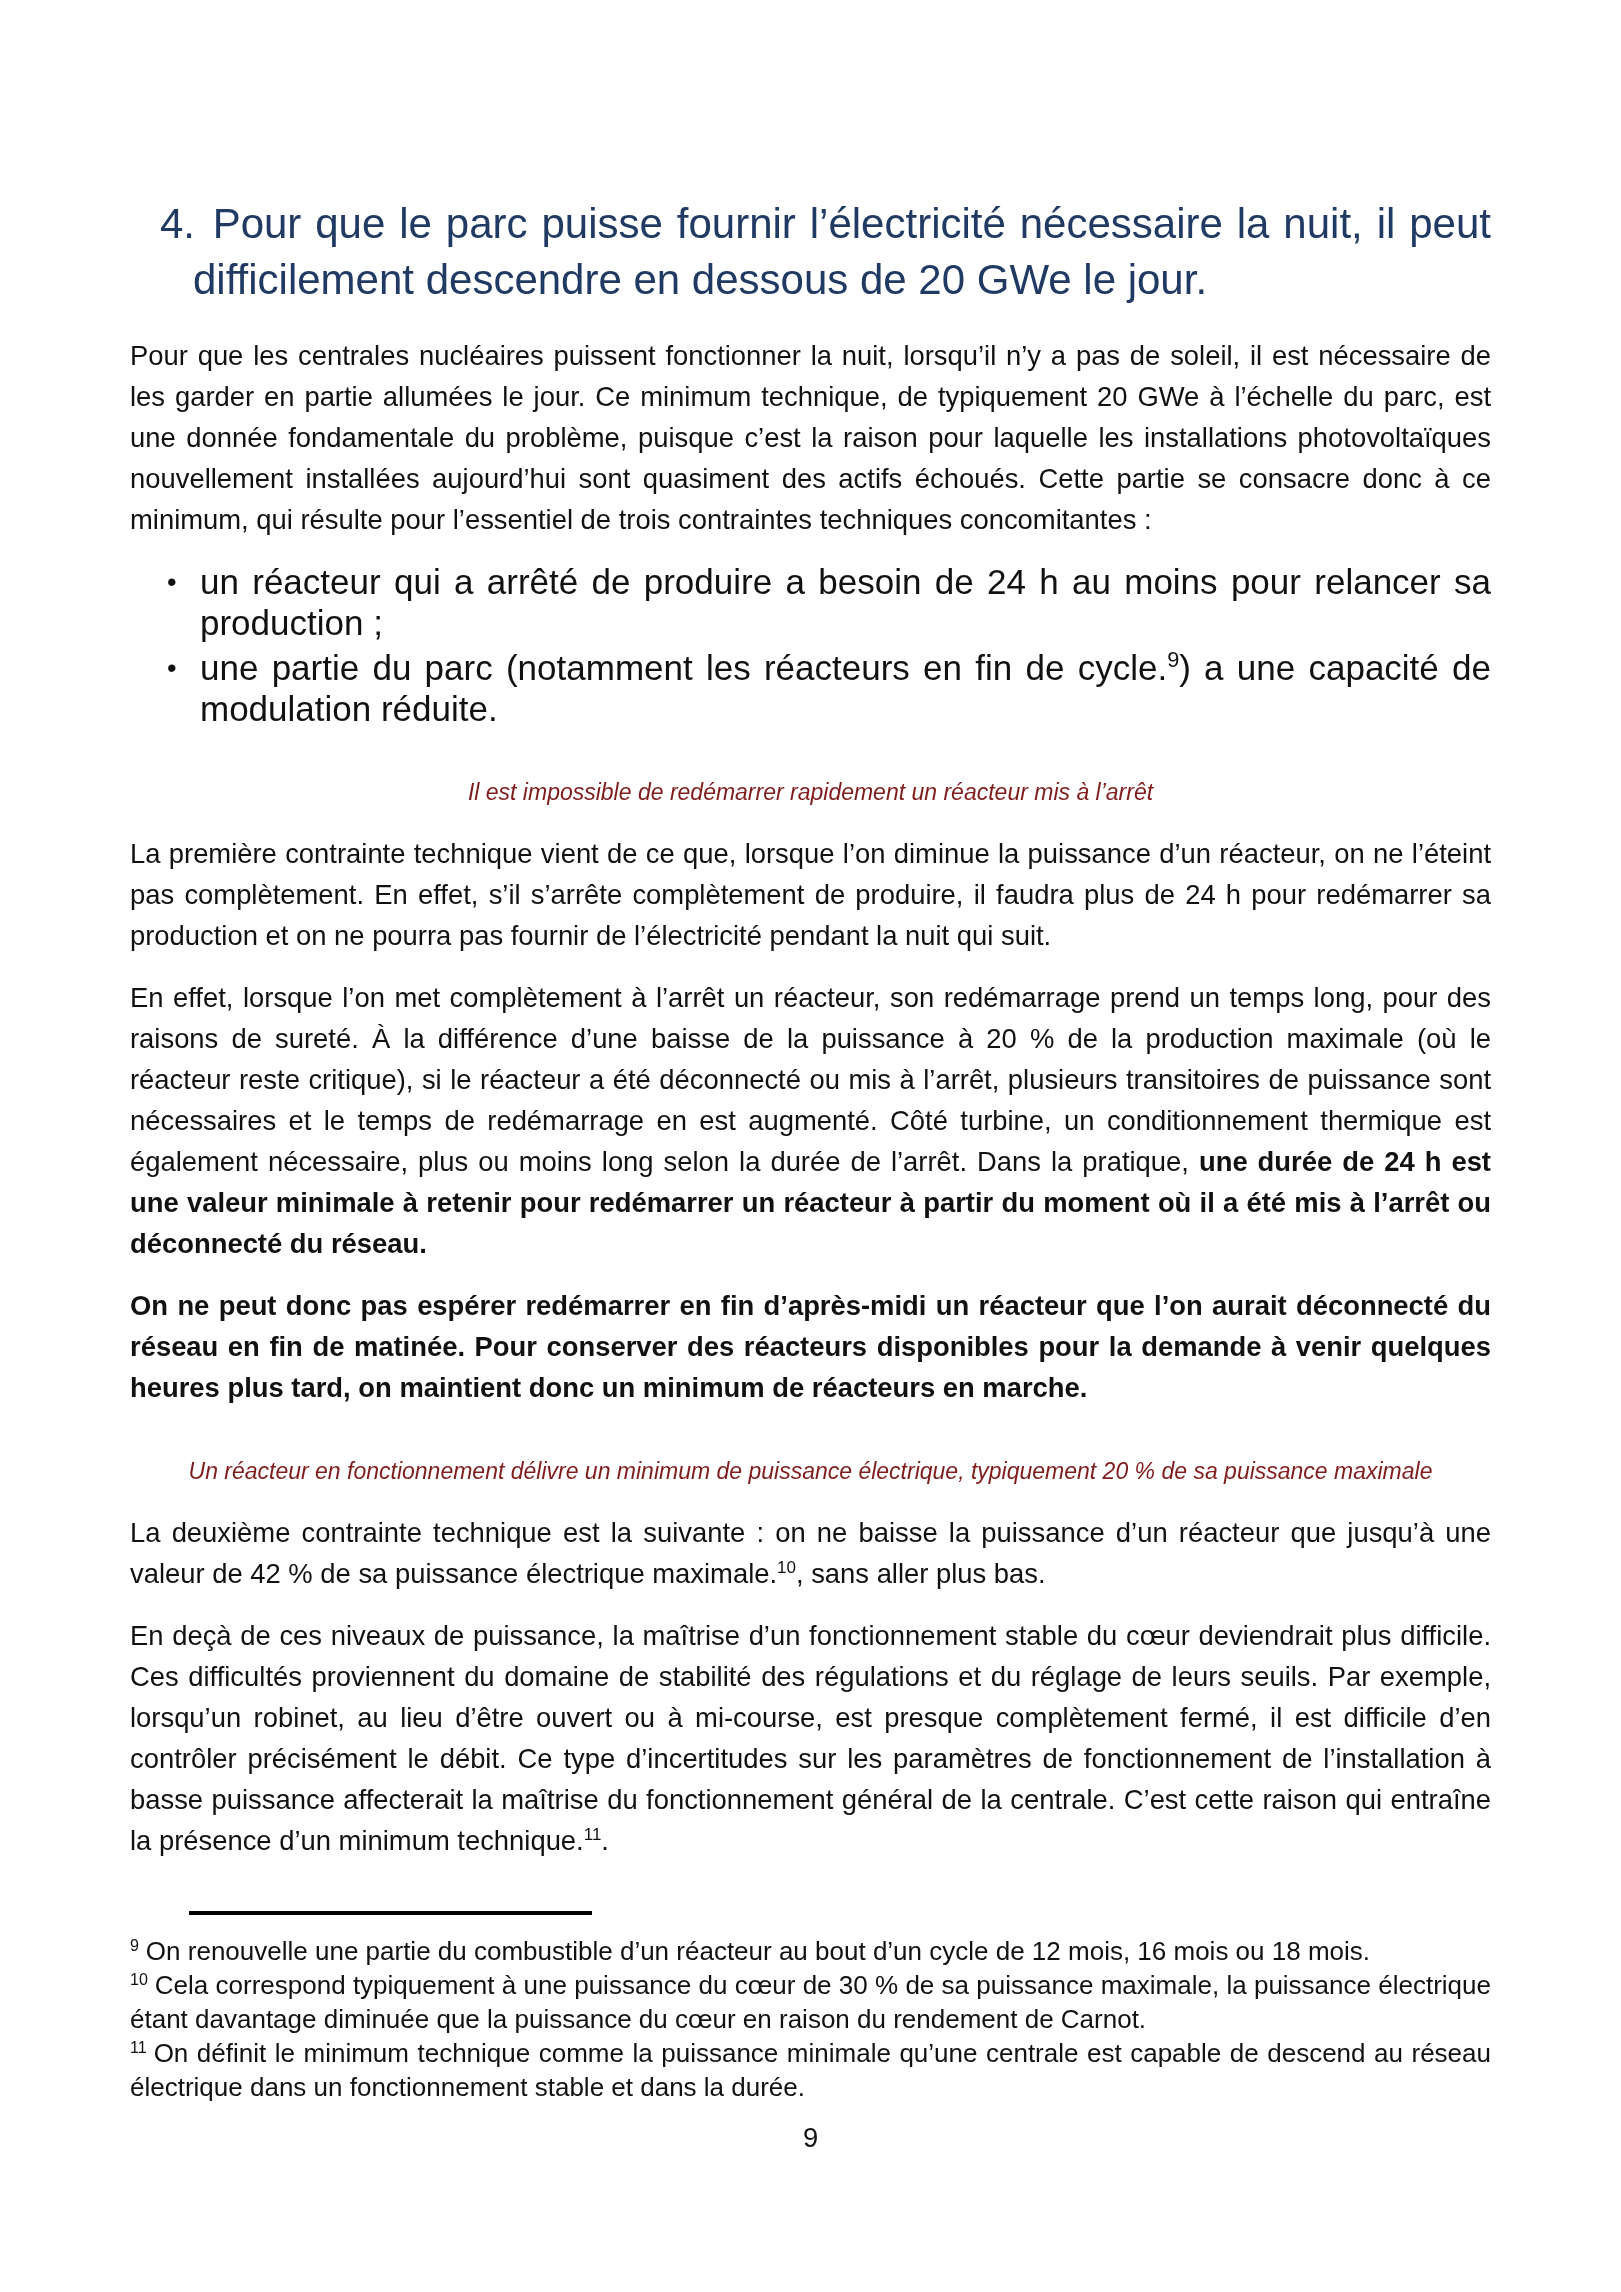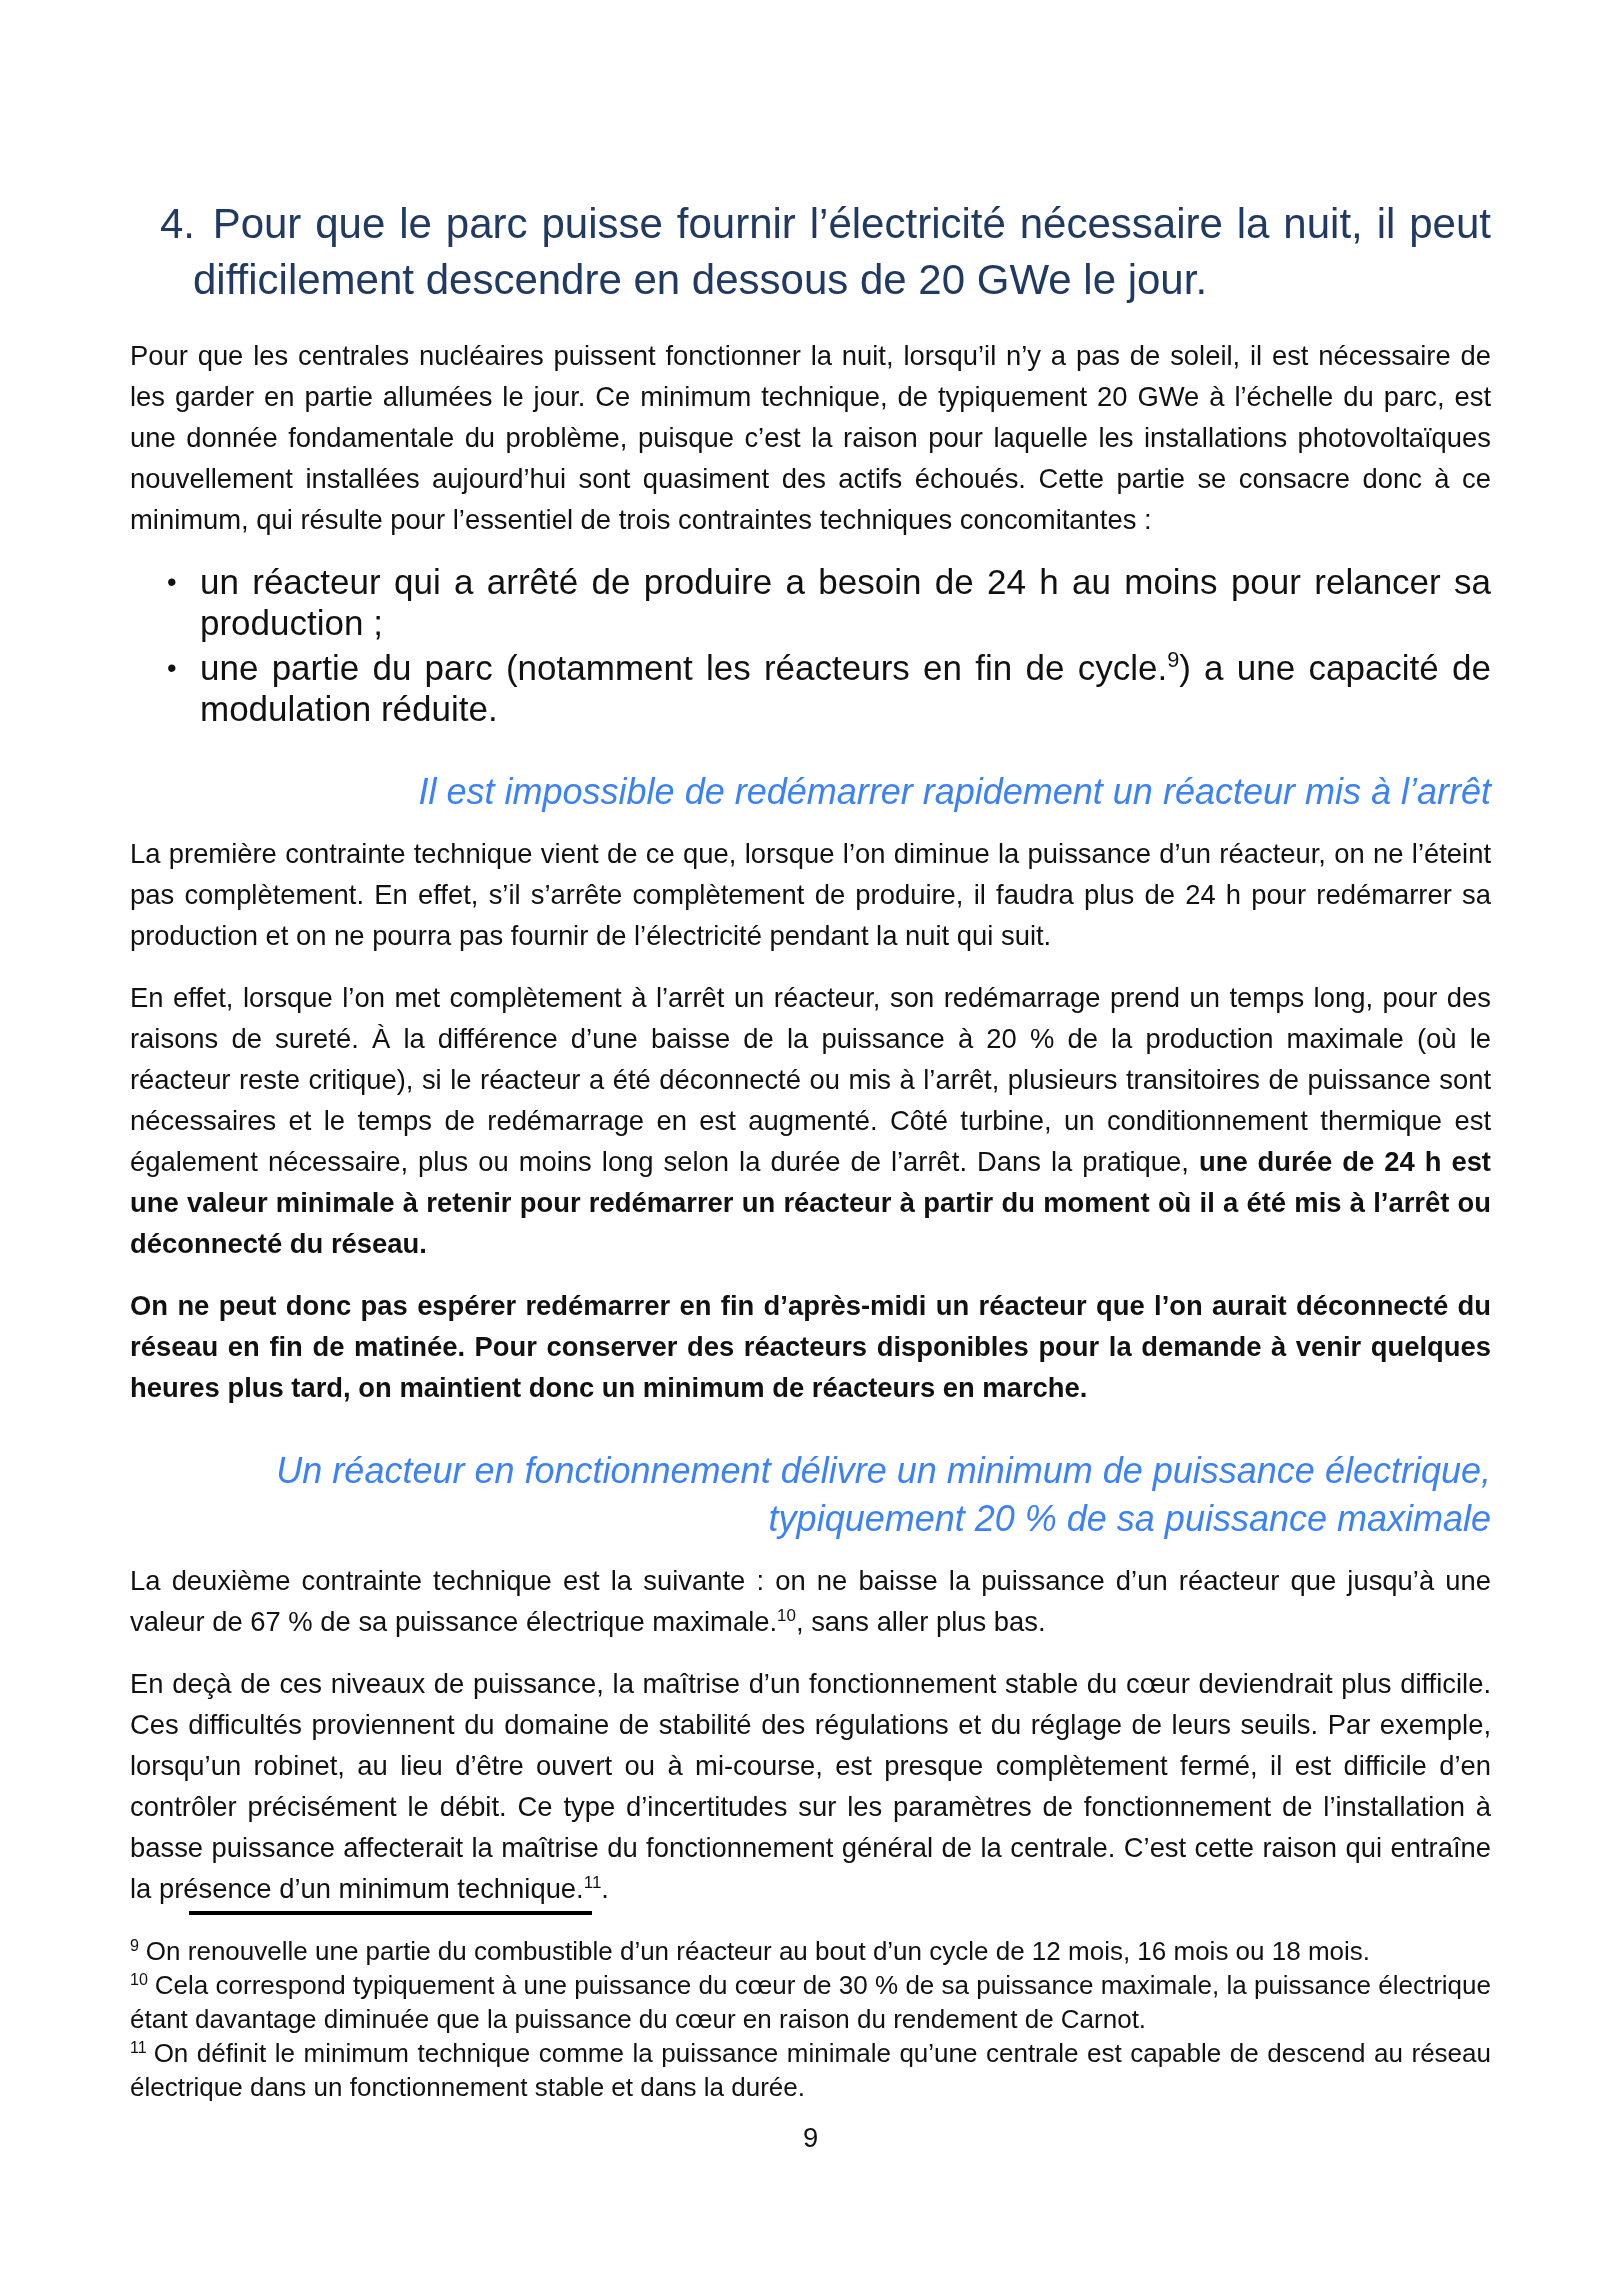--- a/index.html
+++ b/index.html
@@ -47,27 +47,27 @@
     text-align:justify;
     margin:0 0 3.9px 0;
   }
   ul.bullets li::before {
     content:"\2022";
     position:absolute;
     left:0; top:0;
     font-size:27.4px;
   }
   h2.subheading {
-    font-size:36px;
+    font-size:23px;
     font-style:italic;
     font-weight:400;
-    color:#3b82f6;
+    color:#7f1d1d;
     line-height:48px;
     margin:39px 0 17.6px 0;
-    text-align:right;
+    text-align:center;
   }
   sup {
     font-size:0.62em;
     vertical-align:super;
     line-height:0;
   }
   .footnotes {
     position:absolute;
     left:130px; right:130px; top:1911px;
   }
@@ -109,21 +109,21 @@
     <h2 class="subheading">Il est impossible de redémarrer rapidement un réacteur mis à l’arrêt</h2>
 
     <p class="body-p">La première contrainte technique vient de ce que, lorsque l’on diminue la puissance d’un réacteur, on ne l’éteint pas complètement. En effet, s’il s’arrête complètement de produire, il faudra plus de 24 h pour redémarrer sa production et on ne pourra pas fournir de l’électricité pendant la nuit qui suit.</p>
 
     <p class="body-p"><span>En effet, lorsque l’on met complètement à l’arrêt un réacteur, son redémarrage prend un temps long, pour des raisons de sureté. À la différence d’une baisse de la puissance à 20 % de la production maximale (où le réacteur reste critique), si le réacteur a été déconnecté ou mis à l’arrêt, plusieurs transitoires de puissance sont nécessaires et le temps de redémarrage en est augmenté. Côté turbine, un conditionnement thermique est également nécessaire, plus ou moins long selon la durée de l’arrêt. Dans la pratique, </span><strong>une durée de 24 h est une valeur minimale à retenir pour redémarrer un réacteur à partir du moment où il a été mis à l’arrêt ou déconnecté du réseau.</strong></p>
 
     <p class="body-p bold">On ne peut donc pas espérer redémarrer en fin d’après-midi un réacteur que l’on aurait déconnecté du réseau en fin de matinée. Pour conserver des réacteurs disponibles pour la demande à venir quelques heures plus tard, on maintient donc un minimum de réacteurs en marche.</p>
 
     <h2 class="subheading">Un réacteur en fonctionnement délivre un minimum de puissance électrique, typiquement 20 % de sa puissance maximale</h2>
 
-    <p class="body-p"><span>La deuxième contrainte technique est la suivante : on ne baisse la puissance d’un réacteur que jusqu’à une valeur de 67 % de sa puissance électrique maximale.</span><sup>10</sup><span>, sans aller plus bas.</span></p>
+    <p class="body-p"><span>La deuxième contrainte technique est la suivante : on ne baisse la puissance d’un réacteur que jusqu’à une valeur de 42 % de sa puissance électrique maximale.</span><sup>10</sup><span>, sans aller plus bas.</span></p>
 
     <p class="body-p"><span>En deçà de ces niveaux de puissance, la maîtrise d’un fonctionnement stable du cœur deviendrait plus difficile. Ces difficultés proviennent du domaine de stabilité des régulations et du réglage de leurs seuils. Par exemple, lorsqu’un robinet, au lieu d’être ouvert ou à mi-course, est presque complètement fermé, il est difficile d’en contrôler précisément le débit. Ce type d’incertitudes sur les paramètres de fonctionnement de l’installation à basse puissance affecterait la maîtrise du fonctionnement général de la centrale. C’est cette raison qui entraîne la présence d’un minimum technique.</span><sup>11</sup><span>.</span></p>
 
   </div>
 
   <div class="footnotes">
     <div class="fn-rule"></div>
     <p class="fn"><sup>9</sup><span>On renouvelle une partie du combustible d’un réacteur au bout d’un cycle de 12 mois, 16 mois ou 18 mois.</span></p>
     <p class="fn"><sup>10</sup><span>Cela correspond typiquement à une puissance du cœur de 30 % de sa puissance maximale, la puissance électrique étant davantage diminuée que la puissance du cœur en raison du rendement de Carnot.</span></p>
     <p class="fn"><sup>11</sup><span>On définit le minimum technique comme la puissance minimale qu’une centrale est capable de descend au réseau électrique dans un fonctionnement stable et dans la durée.</span></p>

